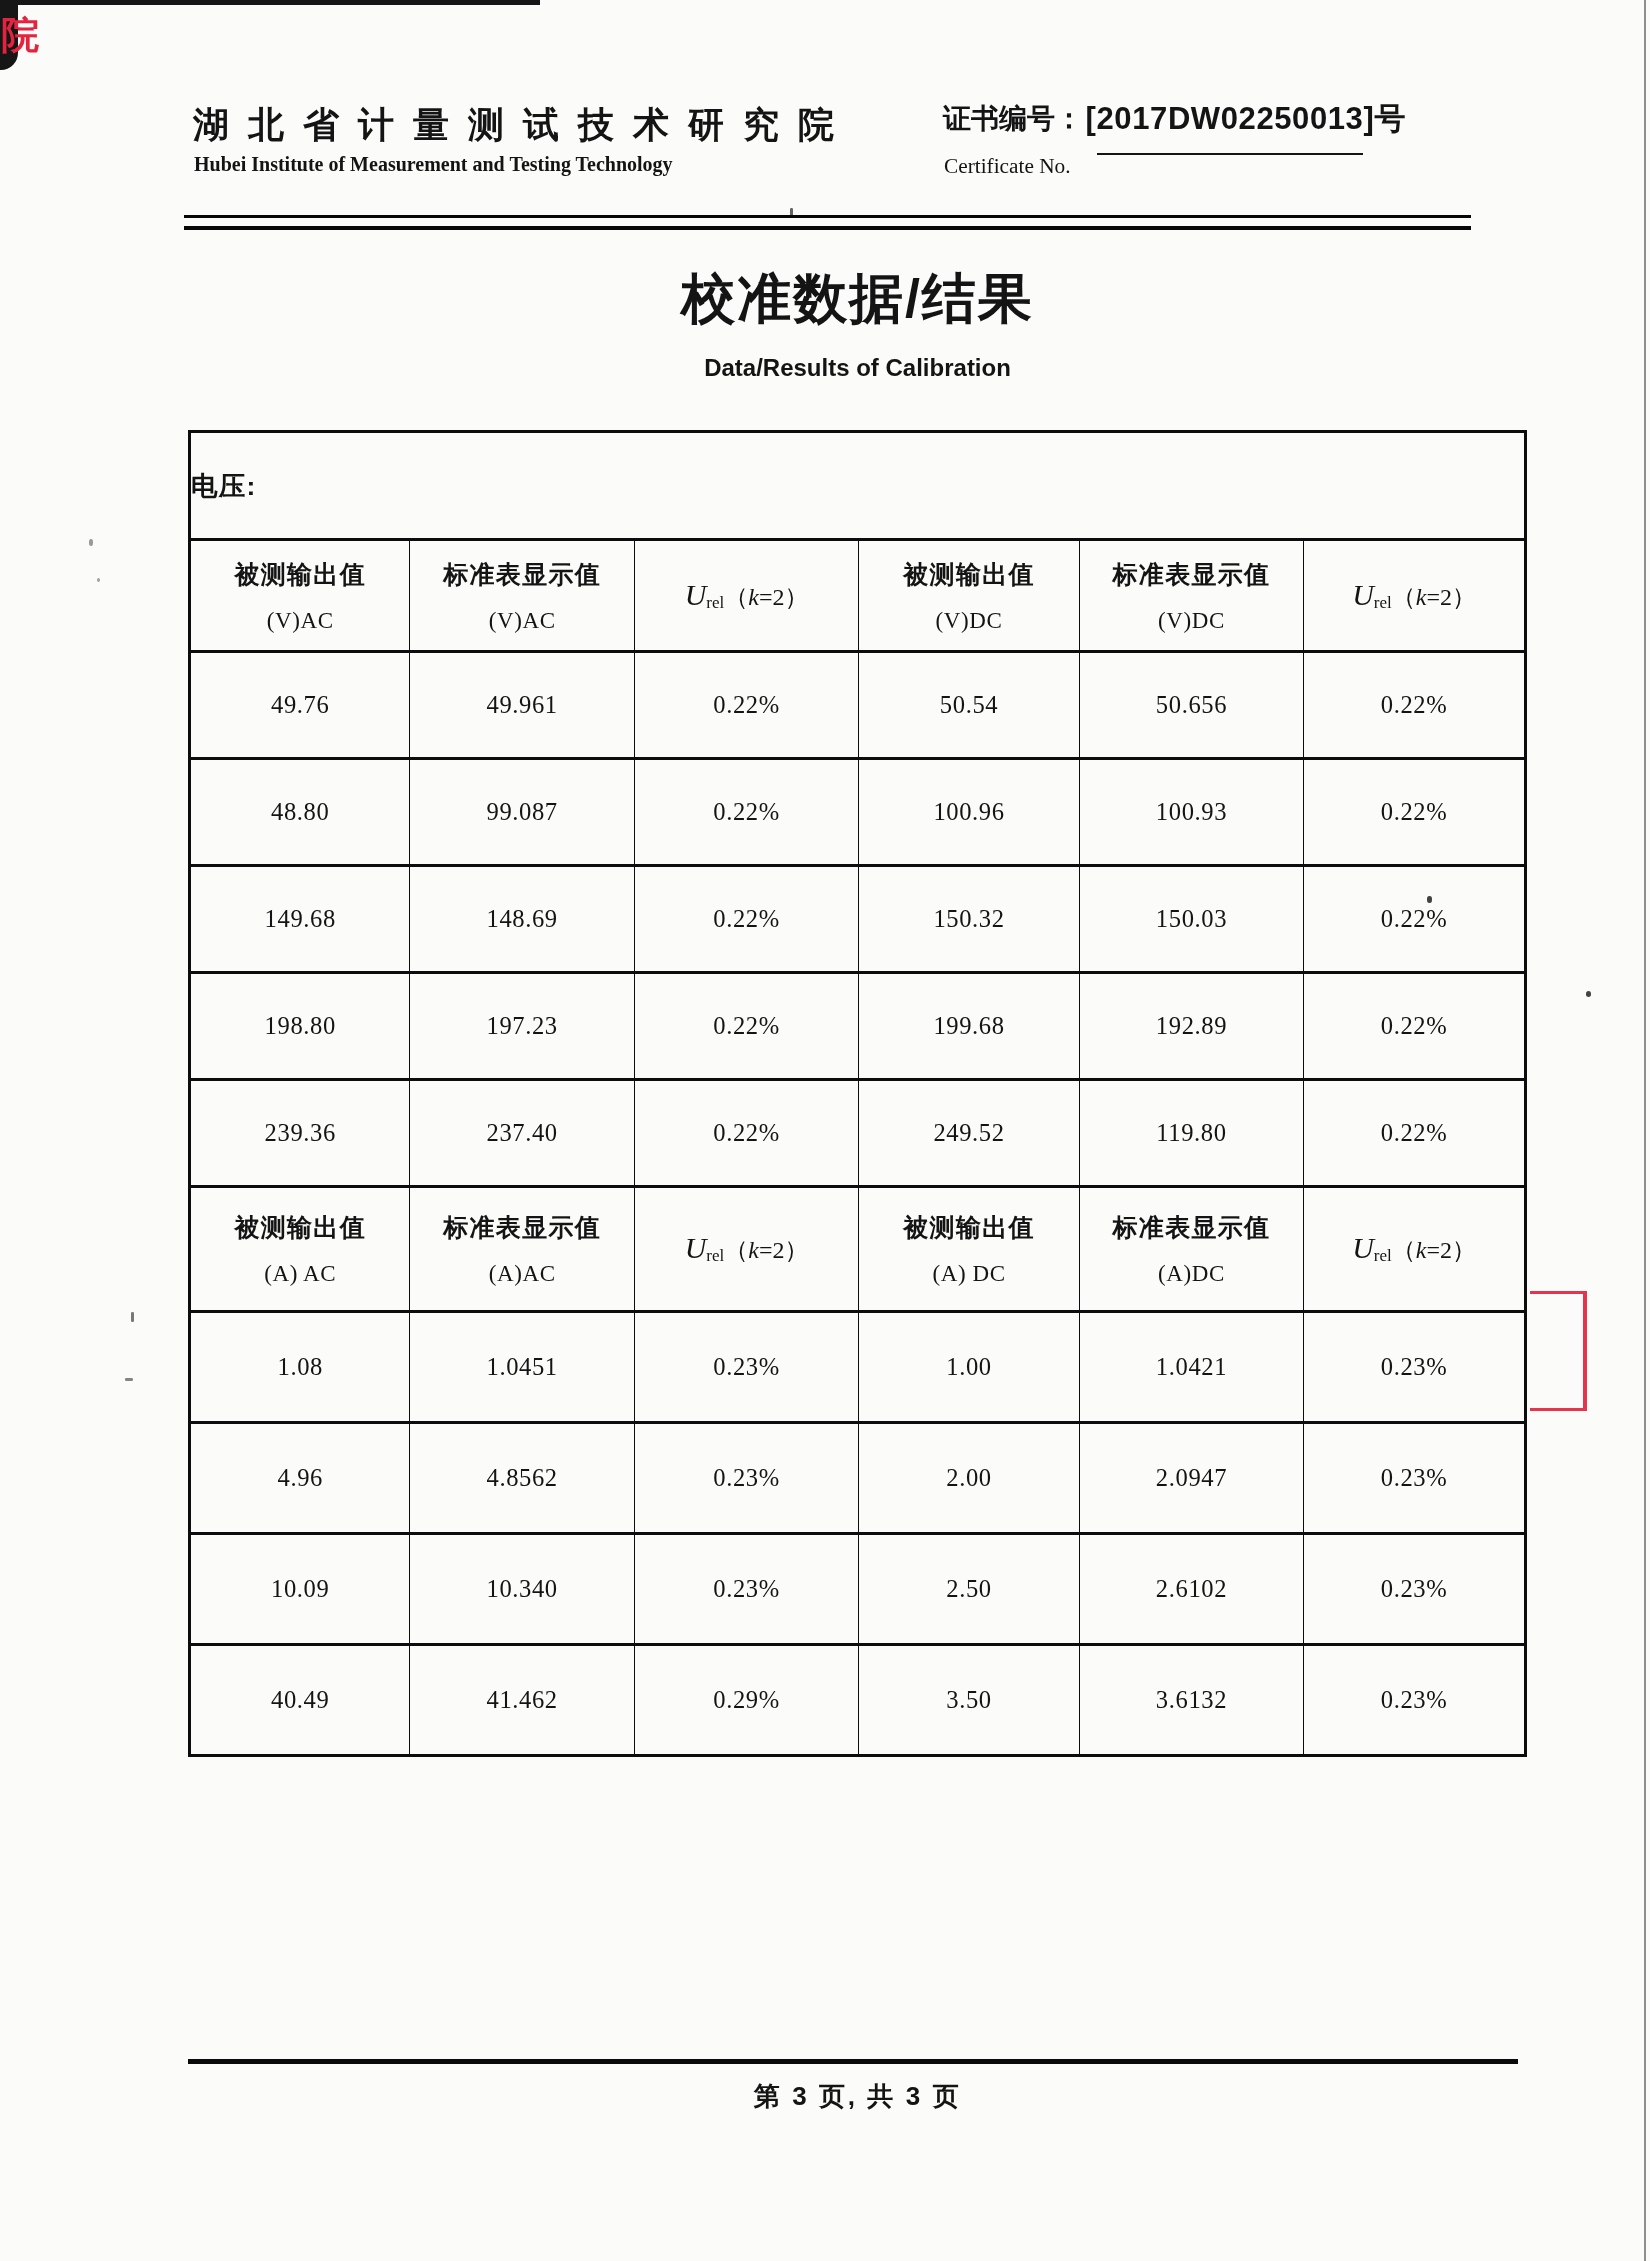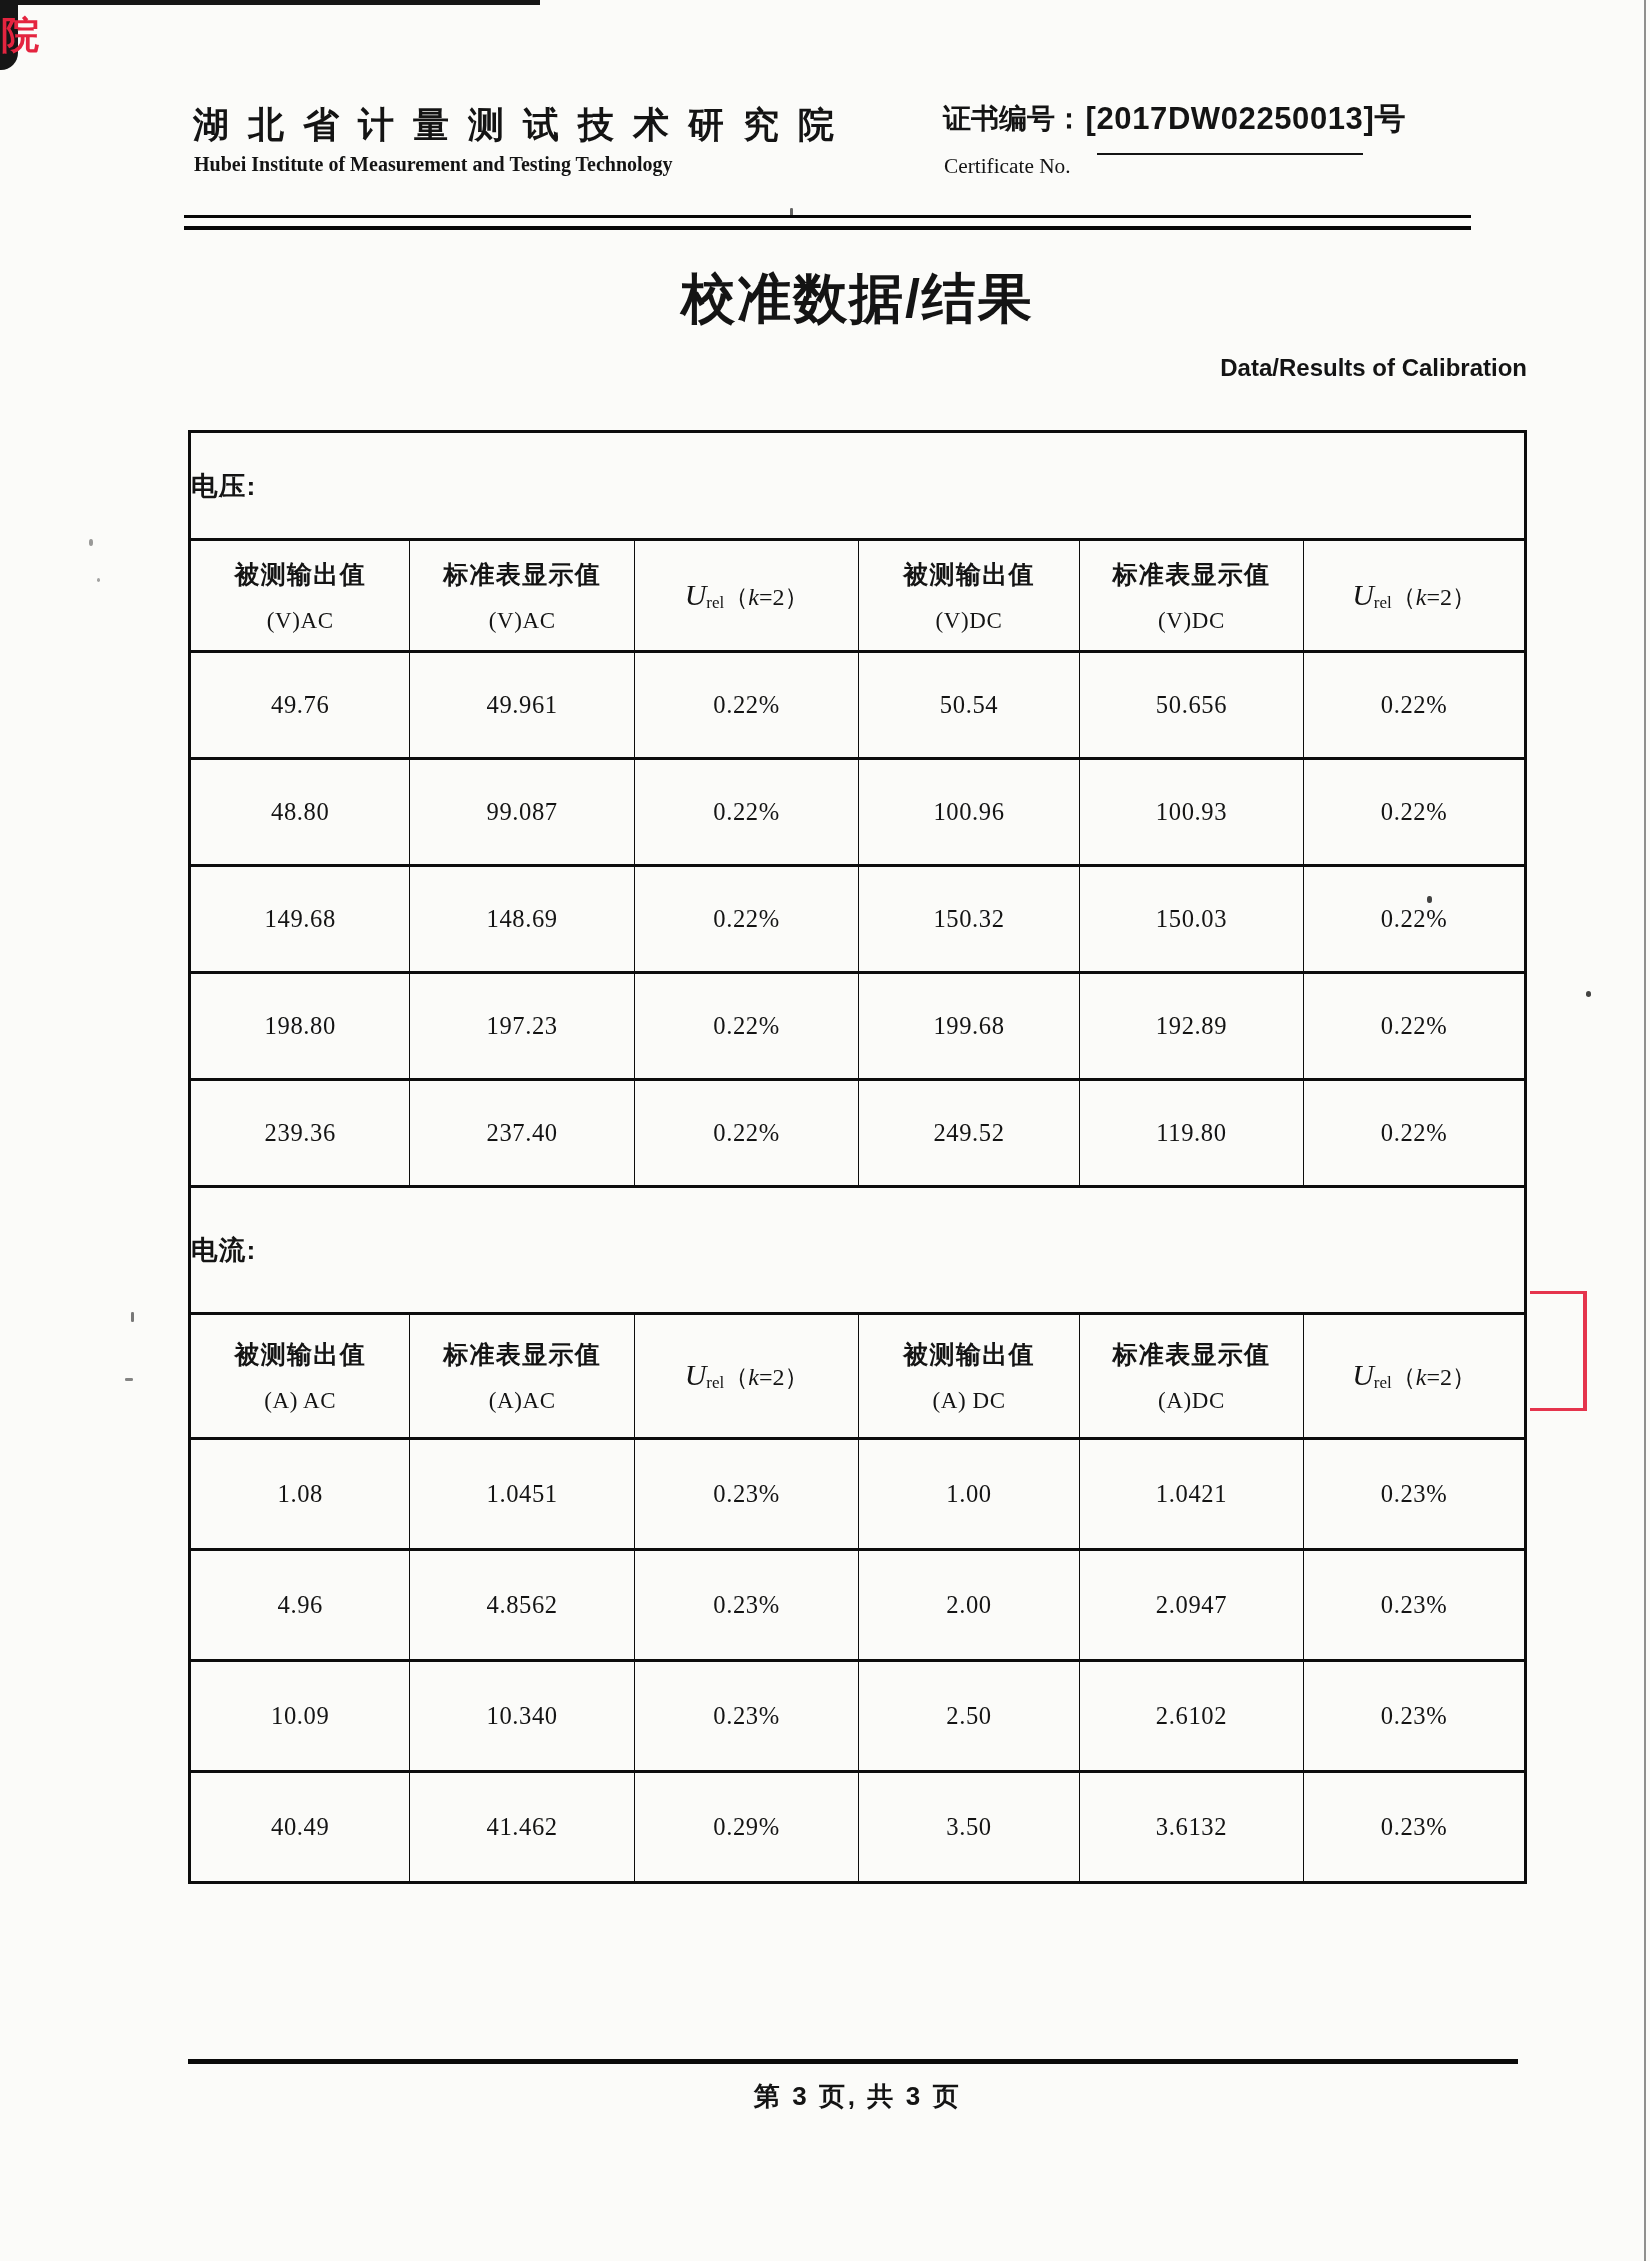--- a/index.html
+++ b/index.html
@@ -48,21 +48,21 @@
     border-top:3.2px solid #070707; border-bottom:4.5px solid #070707;
   }
 
   
   .title-cn {
     position:absolute; left:188px; top:263px; width:1339px; text-align:center;
     font-family:"Liberation Sans",sans-serif; font-weight:700;
     font-size:54px; letter-spacing:1.9px;
   }
   .title-en {
-    position:absolute; left:188px; top:354px; width:1339px; text-align:right;
+    position:absolute; left:188px; top:354px; width:1339px; text-align:center;
     font-family:"Liberation Sans",sans-serif; font-weight:700; font-size:24px;
   }
 
   
   table.cal-table {
     position:absolute; left:188px; top:430px; width:1339px;
     border-collapse:collapse; table-layout:fixed;
     border:3.9px solid #0d0d0d;
   }
   table.cal-table td {
@@ -212,25 +212,20 @@
       </tr>
       <tr class="h-vrow">
         <td class="val">239.36</td>
         <td class="val">237.40</td>
         <td class="val">0.22%</td>
         <td class="val">249.52</td>
         <td class="val">119.80</td>
         <td class="val">0.22%</td>
       </tr>
 
-      <tr class="h-clabel">
-        <td colspan="6" class="section">
-          <span>电流:</span>
-        </td>
-      </tr>
       <tr class="h-chead">
         <td class="head">
           <div class="hline1">被测输出值</div>
           <div class="hline2">(A) AC</div>
         </td>
         <td class="head">
           <div class="hline1">标准表显示值</div>
           <div class="hline2">(A)AC</div>
         </td>
         <td class="head">

